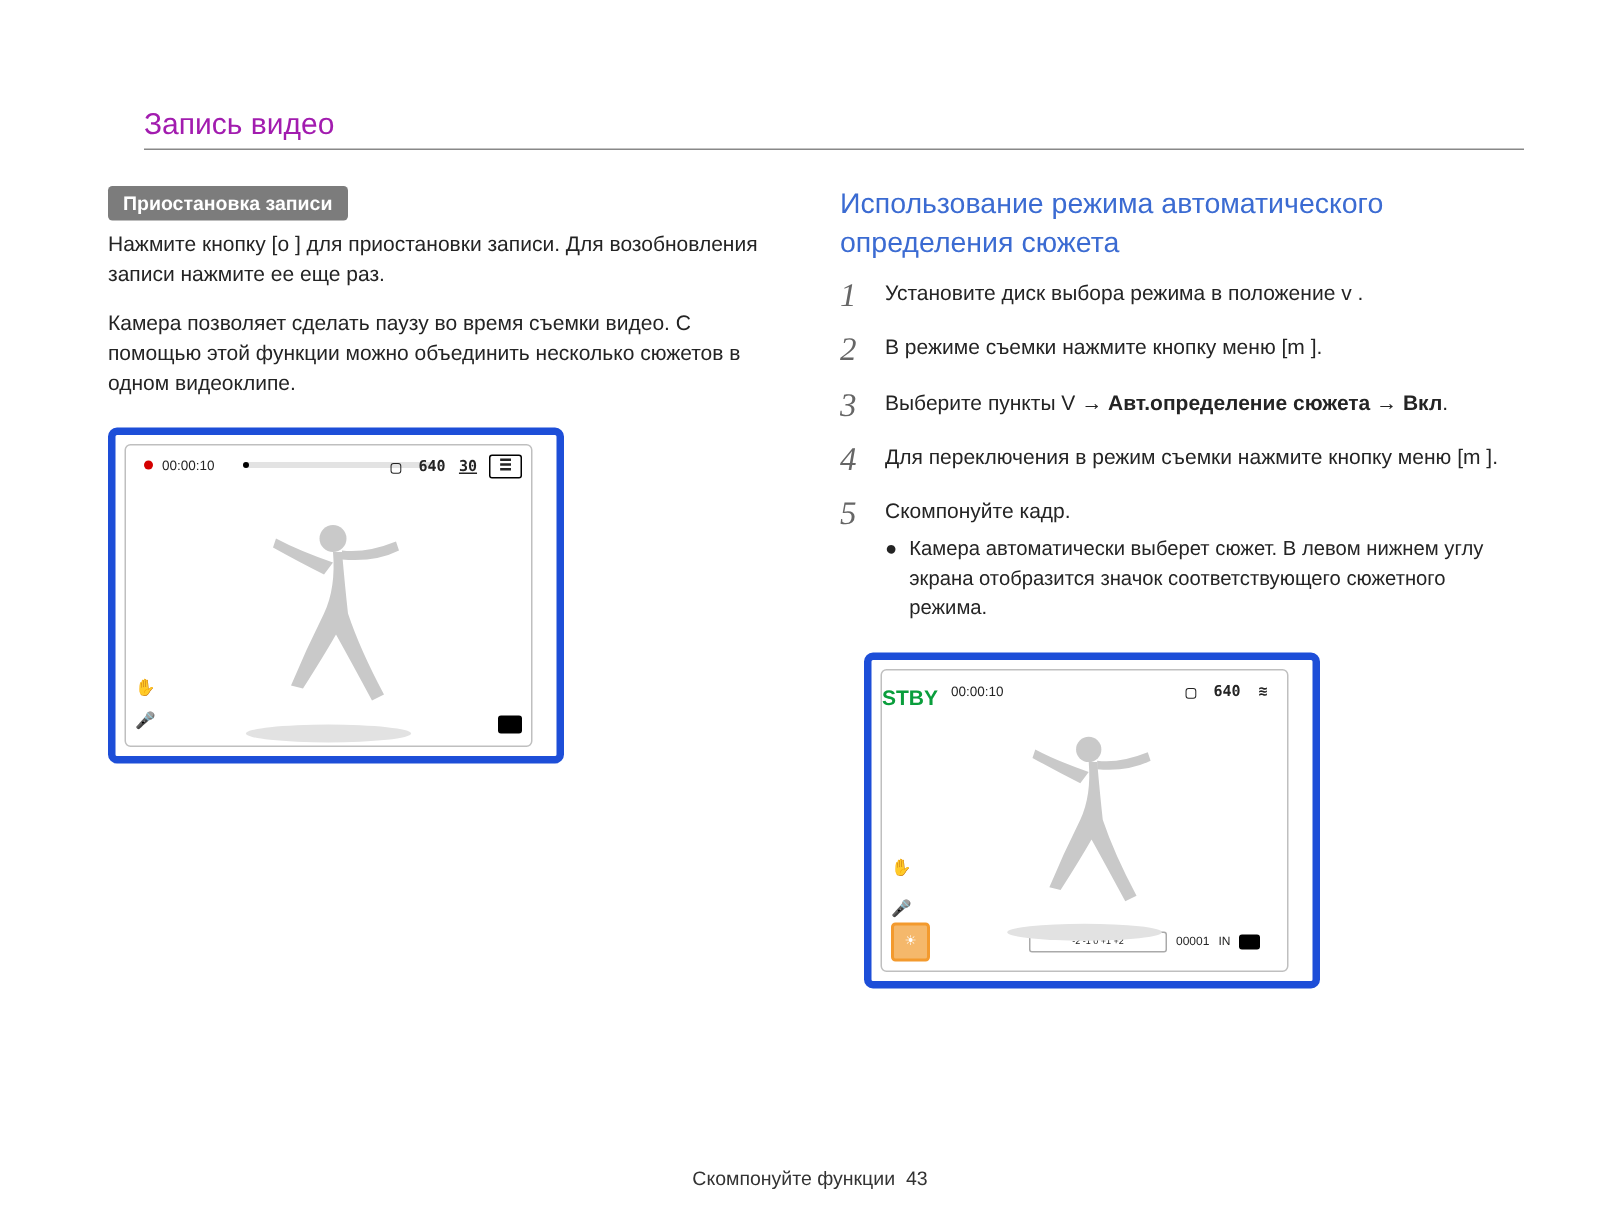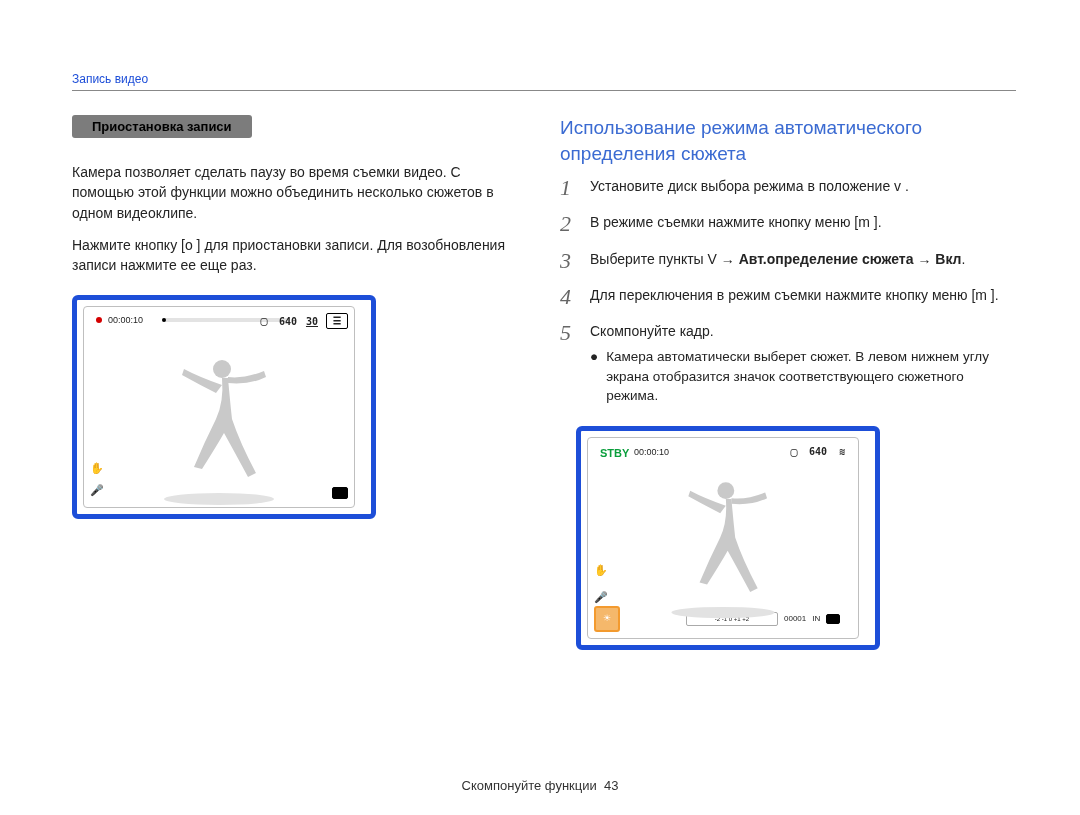--- a/index.html
+++ b/index.html
@@ -13,45 +13,46 @@
     font-size: 14px;
   }
   .page {
     position: relative;
     width: 1080px;
     height: 815px;
     padding: 72px 64px 32px 72px;
     box-sizing: border-box;
   }
   .header {
-    font-size: 12px;
-    color: #1d4ed8;
+    font-size: 20px;
+    color: #a21caf;
     padding-bottom: 4px;
     border-bottom: 1px solid #888;
     margin-bottom: 24px;
+    margin-left: 24px;
   }
   .columns {
     display: flex;
     gap: 48px;
   }
   .col-left {
     width: 440px;
   }
   .col-right {
     width: 440px;
   }
   .subheading-band {
     display: inline-block;
     background: #7c7c7c;
-    color: #000000;
+    color: #ffffff;
     font-weight: bold;
     font-size: 13px;
-    padding: 4px 20px;
+    padding: 4px 10px;
     border-radius: 3px;
-    margin-bottom: 24px;
+    margin-bottom: 5px;
   }
   .body-text {
     line-height: 1.45;
     margin-bottom: 12px;
   }
   
   .viewfinder-wrap {
     border: 5px solid #1d4ed8;
     border-radius: 6px;
     padding: 6px;
@@ -69,22 +70,22 @@
   }
   .vf-rec-dot {
     width: 6px; height: 6px; border-radius: 50%;
     background: #d40000;
     position: absolute;
     top: 10px; left: 12px;
   }
   .vf-stby {
     color: #0a9e3c;
     position: absolute;
-    top: 8px; left: 12px;
-    font-size: 11px;
+    top: 8px; left: 0;
+    font-size: 14px;
     font-weight: bold;
   }
   .vf-time {
     position: absolute; top: 8px; left: 24px;
     font-size: 9px;
   }
   .vf-time2 {
     position: absolute; top: 8px; left: 46px;
     font-size: 9px;
   }
@@ -215,22 +216,22 @@
 <div class="page">
 
   <div class="header">
     <span>Запись видео</span>
   </div>
 
   <div class="columns">
 
     <div class="col-left">
       <div class="subheading-band">Приостановка записи</div>
+      <div class="body-text">Нажмите кнопку [o ] для приостановки записи. Для возобновления записи нажмите ее еще раз.</div>
       <div class="body-text">Камера позволяет сделать паузу во время съемки видео. С помощью этой функции можно объединить несколько сюжетов в одном видеоклипе.</div>
-      <div class="body-text">Нажмите кнопку [o ] для приостановки записи. Для возобновления записи нажмите ее еще раз.</div>
 
       <div class="viewfinder-wrap">
         <div class="viewfinder">
           <div class="vf-rec-dot"></div>
           <div class="vf-time">00:00:10</div>
           <div class="vf-bar">
               <div class="vf-bar-fill"></div>
             </div>
 
           <div class="vf-icons-right">

